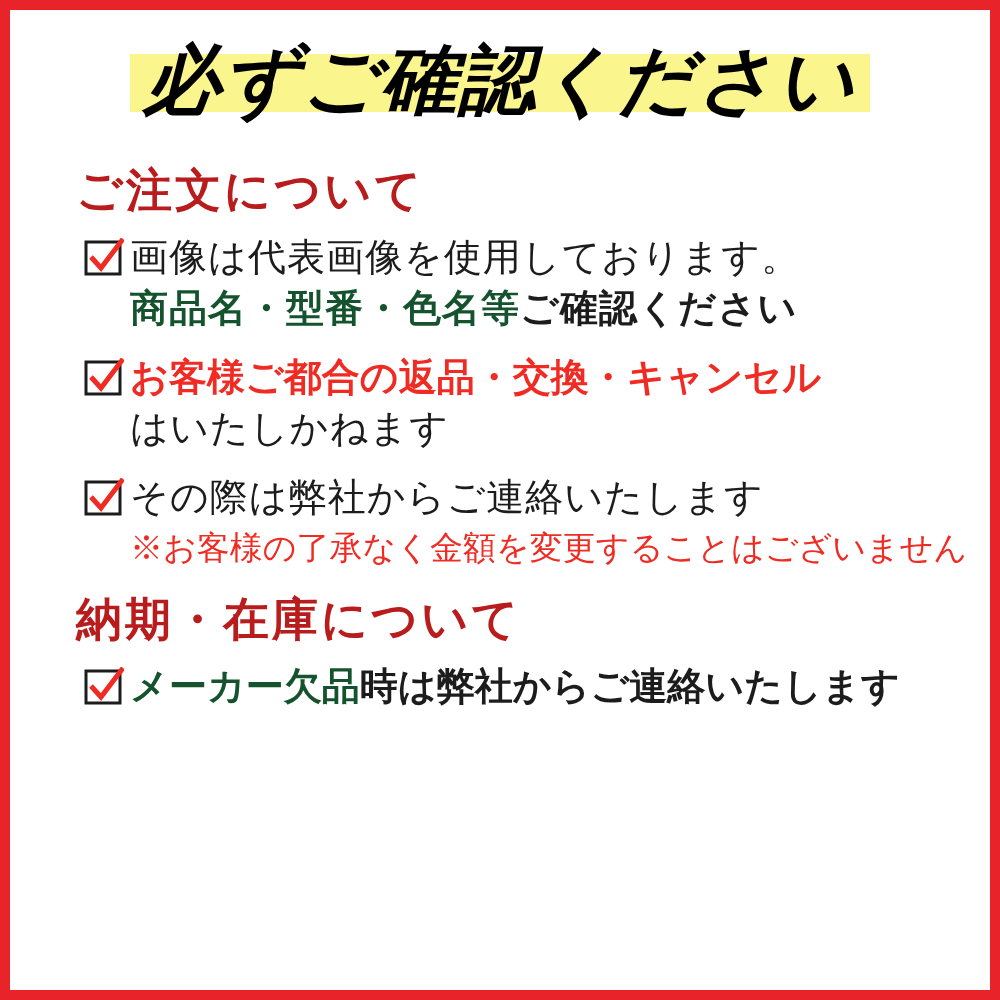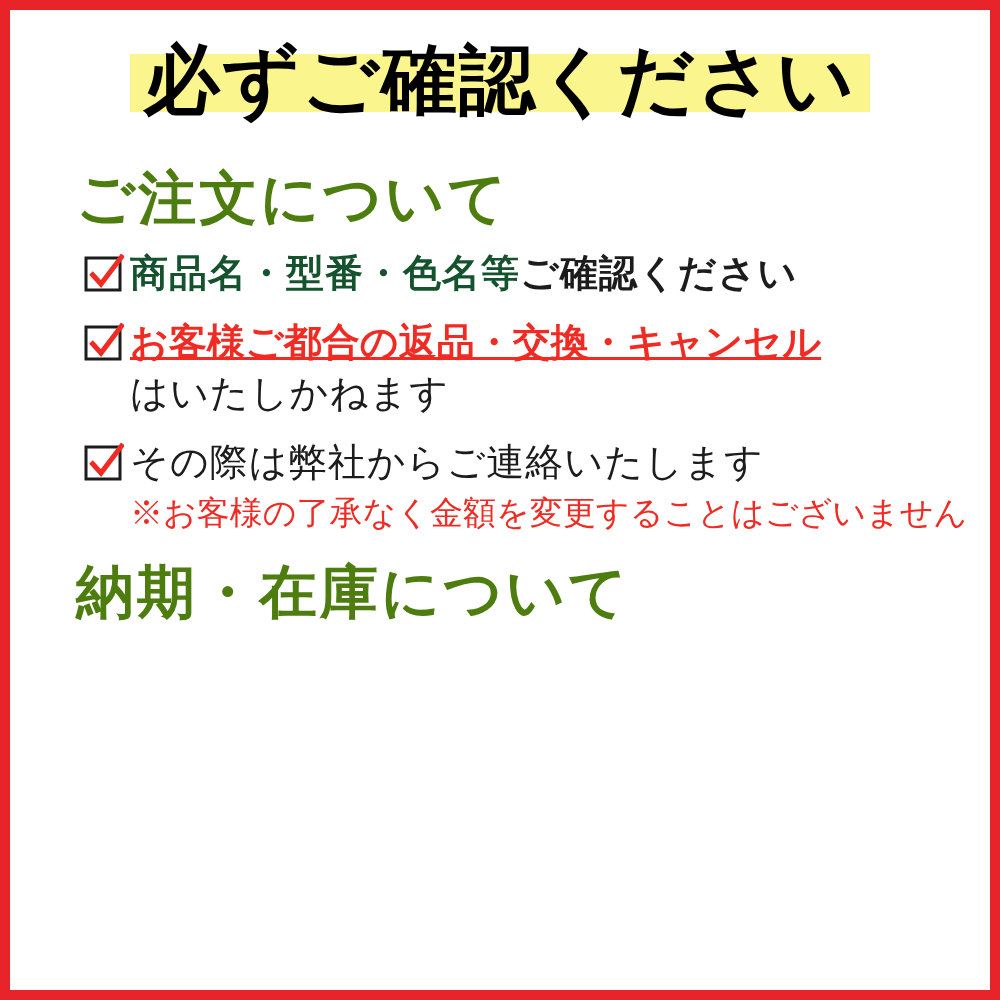--- a/index.html
+++ b/index.html
@@ -55,26 +55,27 @@
     left: 0;
     right: 0;
     top: 16px;
     height: 58px;
     background: #faf58c;
     z-index: 0;
   }
   .title .txt {
     position: relative;
     z-index: 1;
+    font-style: italic;
   }
 
   .section-heading {
-    font-size: 58px;
+    font-size: 46px;
     font-weight: bold;
-    color: #4d7c0f;
+    color: #b91c1c;
     letter-spacing: 3px;
     margin: 0 0 10px 26px;
   }
   .section-heading.second {
     margin-top: 16px;
   }
 
   .item {
     display: flex;
     align-items: flex-start;
@@ -90,21 +91,21 @@
   .item .lines {
     flex: 1 1 auto;
   }
   .line {
     font-size: 38px;
     line-height: 1.34;
     letter-spacing: 1px;
     color: #1c1c1c;
     white-space: nowrap;
   }
-  .line.red { color: #ef2b23; font-weight: bold; text-decoration: underline; }
+  .line.red { color: #ef2b23; font-weight: bold; }
   .line .red { color: #14532d; font-weight: bold; }
   .line .blk { color: #1c1c1c; font-weight: bold; }
   .note {
     font-size: 33px;
     color: #ef2b23;
     letter-spacing: 0px;
     line-height: 1.4;
     margin-top: 2px;
     white-space: nowrap;
   }
@@ -130,20 +131,21 @@
     </div>
 
     <div class="section-heading">ご注文について</div>
 
     <div class="item">
       <svg class="check" viewBox="0 0 40 40">
         <rect x="2" y="4" width="34" height="32" fill="none" stroke="#1c1c1c" stroke-width="3"></rect>
         <path d="M7 19 L17 30 L39 1" fill="none" stroke="#ef2b23" stroke-width="5"></path>
       </svg>
       <div class="lines">
+        <div class="line">画像は代表画像を使用しております。</div>
         <div class="line"><span class="red">商品名・型番・色名等</span><span class="blk">ご確認ください</span></div>
       </div>
     </div>
 
     <div class="item">
       <svg class="check" viewBox="0 0 40 40">
         <rect x="2" y="4" width="34" height="32" fill="none" stroke="#1c1c1c" stroke-width="3"></rect>
         <path d="M7 19 L17 30 L39 1" fill="none" stroke="#ef2b23" stroke-width="5"></path>
       </svg>
       <div class="lines">
@@ -159,15 +161,24 @@
       </svg>
       <div class="lines">
         <div class="line">その際は弊社からご連絡いたします</div>
         <div class="note">※お客様の了承なく金額を変更することはございません</div>
       </div>
     </div>
 
     <div class="section-heading second">納期・在庫について</div>
 
 
+    <div class="item">
+      <svg class="check" viewBox="0 0 40 40">
+        <rect x="2" y="4" width="34" height="32" fill="none" stroke="#1c1c1c" stroke-width="3"></rect>
+        <path d="M7 19 L17 30 L39 1" fill="none" stroke="#ef2b23" stroke-width="5"></path>
+      </svg>
+      <div class="lines">
+        <div class="line tight"><span class="red">メーカー欠品</span><span class="blk">時は弊社からご連絡いたします</span></div>
+      </div>
+    </div>
 
   </div>
 </div>
 
 </body></html>

